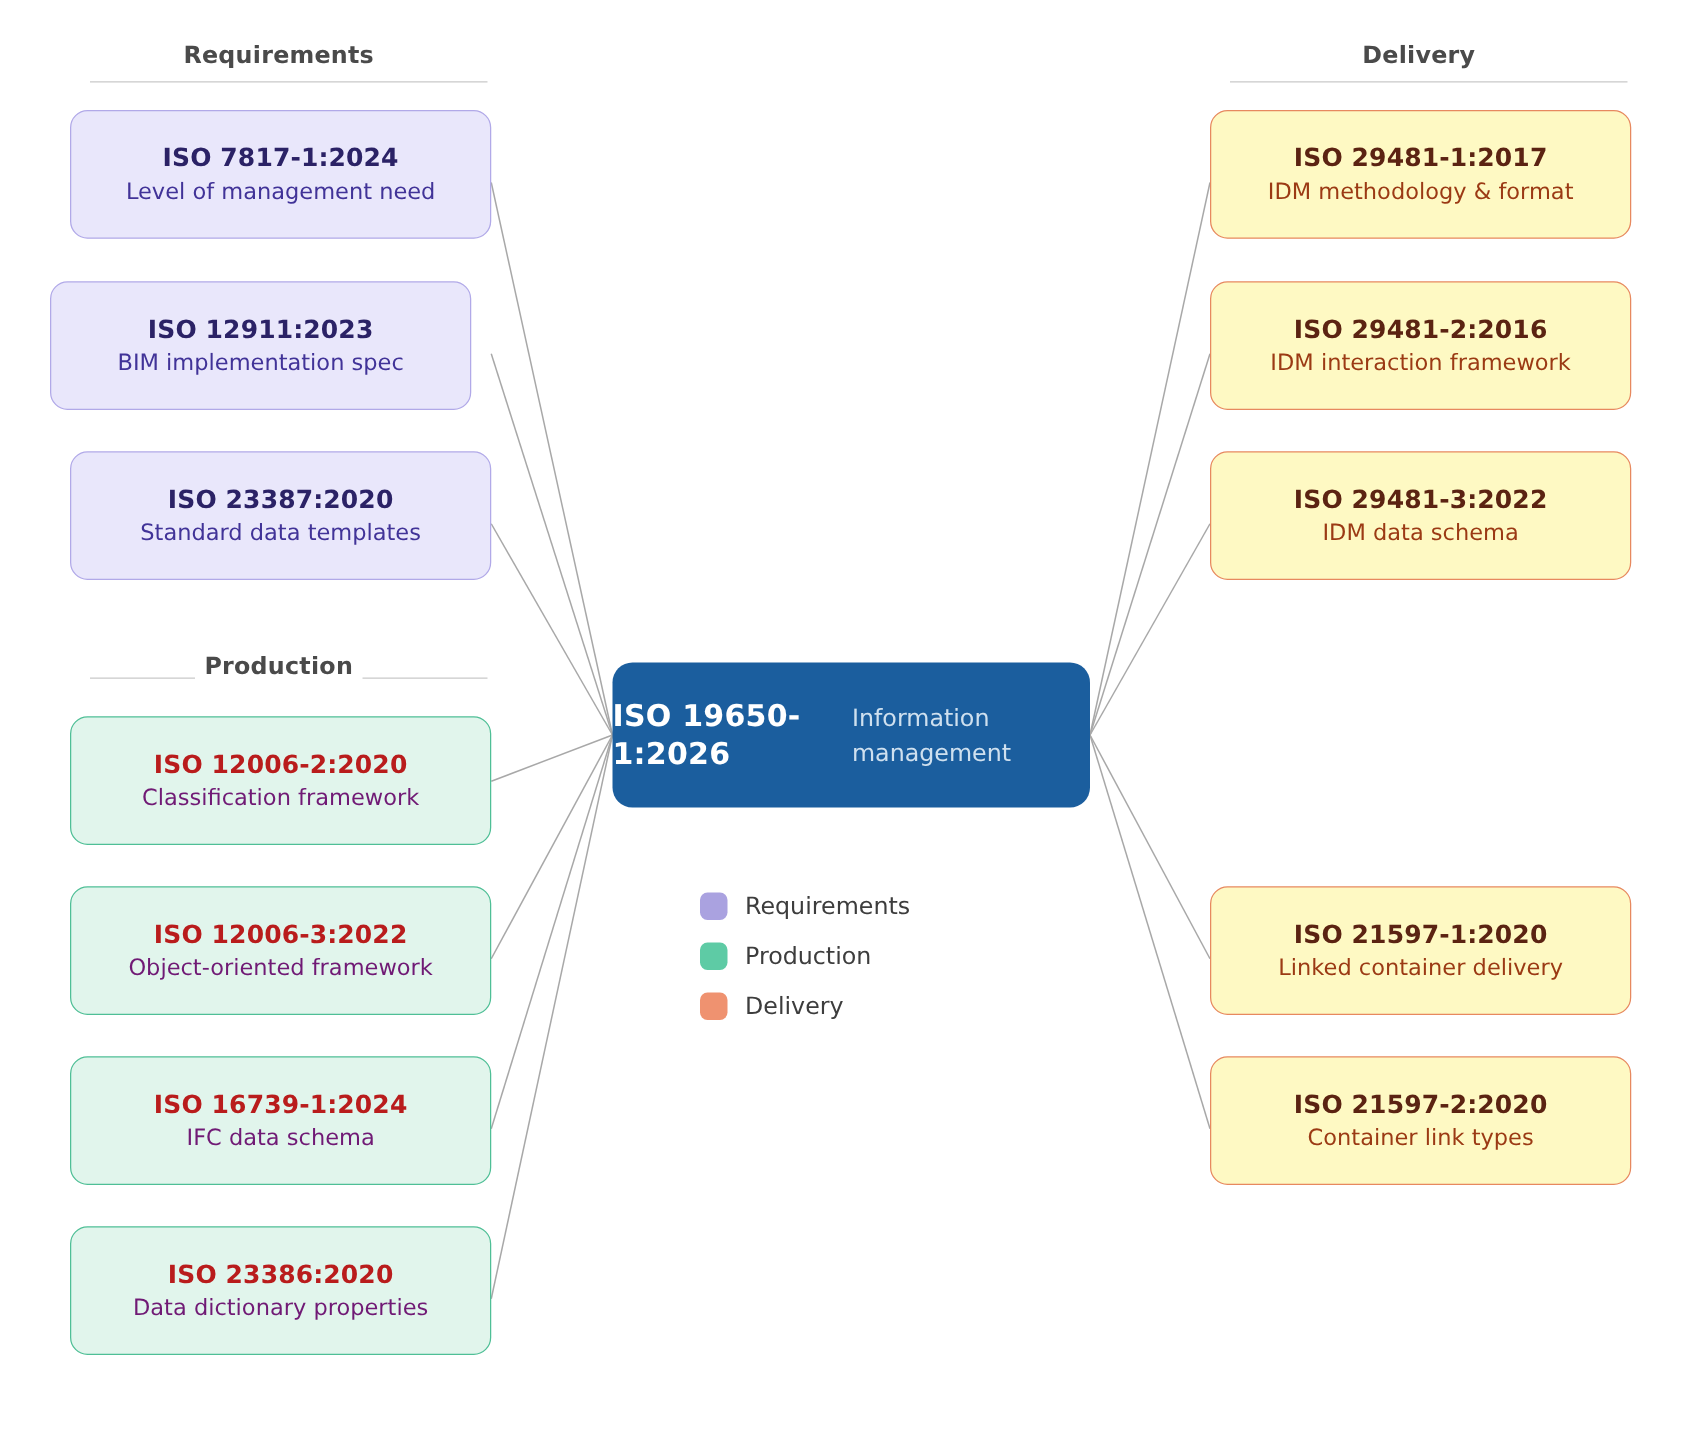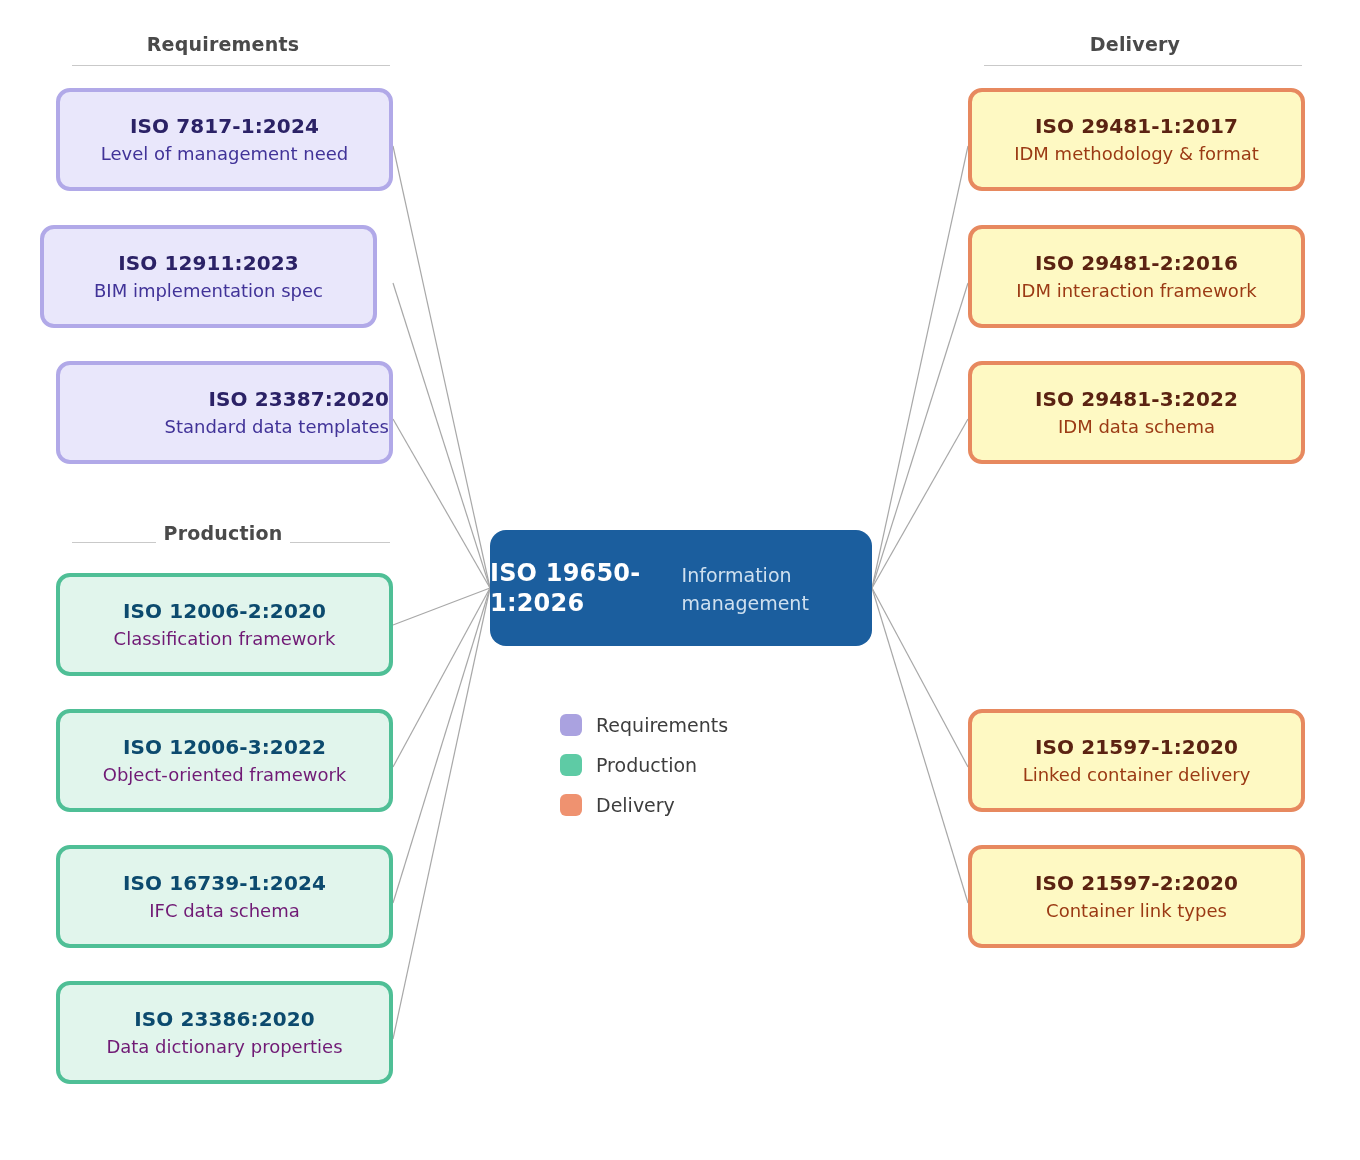--- a/index.html
+++ b/index.html
@@ -56,21 +56,21 @@
     z-index: 1;
   }
   .section-header.tight .rule { top: 21px; }
 
   
   .card {
     position: absolute;
     width: 337px;
     height: 103px;
     border-radius: 14px;
-    border: 4px solid #4c1d95;
+    border: 1px solid #4c1d95;
     box-sizing: border-box;
     display: flex;
     flex-direction: column;
     align-items: center;
     justify-content: center;
   }
   .card .code {
     font-size: 20px;
     font-weight: bold;
     line-height: 26px;
@@ -80,21 +80,21 @@
     font-size: 18px;
     line-height: 26px;
     margin-top: 2px;
   }
 
   .card.req  { background: #e9e7fb; border-color: #b1a9e8; }
   .card.req .code { color: #2b2266; }
   .card.req .desc { color: #413398; }
 
   .card.prod { background: #e1f5ec; border-color: #4fbf96; }
-  .card.prod .code { color: #0c4a6e; }
+  .card.prod .code { color: #b91c1c; }
   .card.prod .desc { color: #701a75; }
 
   .card.del  { background: #fef9c3; border-color: #e7895f; }
   .card.del .code { color: #5b2312; }
   .card.del .desc { color: #9b3a14; }
 
   
   #center-node {
     position: absolute;
     left: 490px;
@@ -182,21 +182,21 @@
 
   <div id="cards-host">
       <div class="card req" style="left: 56px; top: 88px;">
         <div class="code">ISO 7817-1:2024</div>
         <div class="desc">Level of management need</div>
       </div>
       <div class="card req" style="left: 40px; top: 225px;">
         <div class="code">ISO 12911:2023</div>
         <div class="desc">BIM implementation spec</div>
       </div>
-      <div class="card req" style="left: 56px; top: 361px; align-items: flex-end;">
+      <div class="card req" style="left: 56px; top: 361px;">
         <div class="code">ISO 23387:2020</div>
         <div class="desc">Standard data templates</div>
       </div>
       <div class="card prod" style="left: 56px; top: 573px;">
         <div class="code">ISO 12006-2:2020</div>
         <div class="desc">Classification framework</div>
       </div>
       <div class="card prod" style="left: 56px; top: 709px;">
         <div class="code">ISO 12006-3:2022</div>
         <div class="desc">Object-oriented framework</div>

